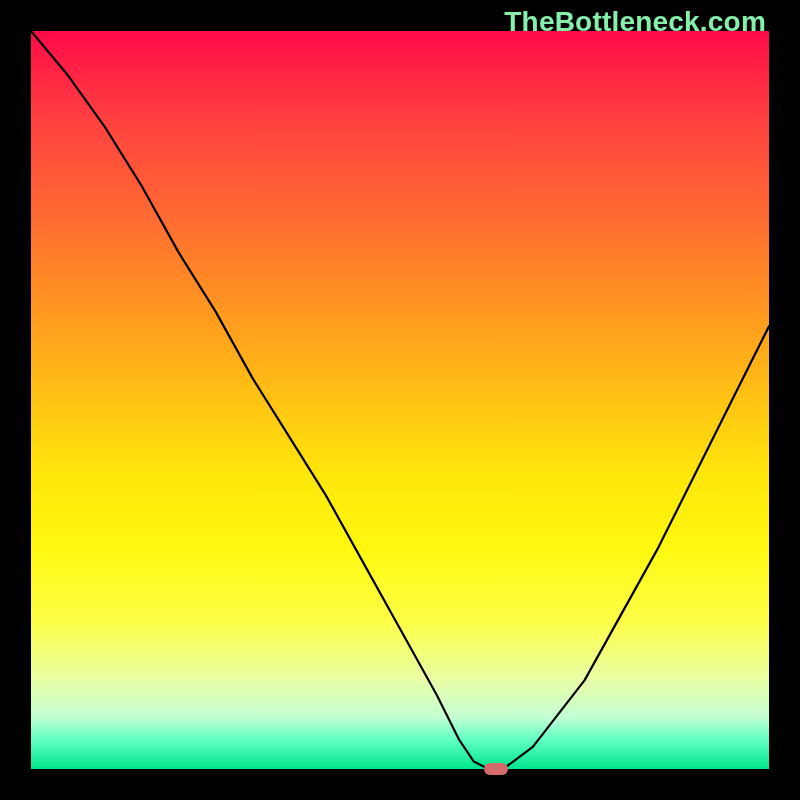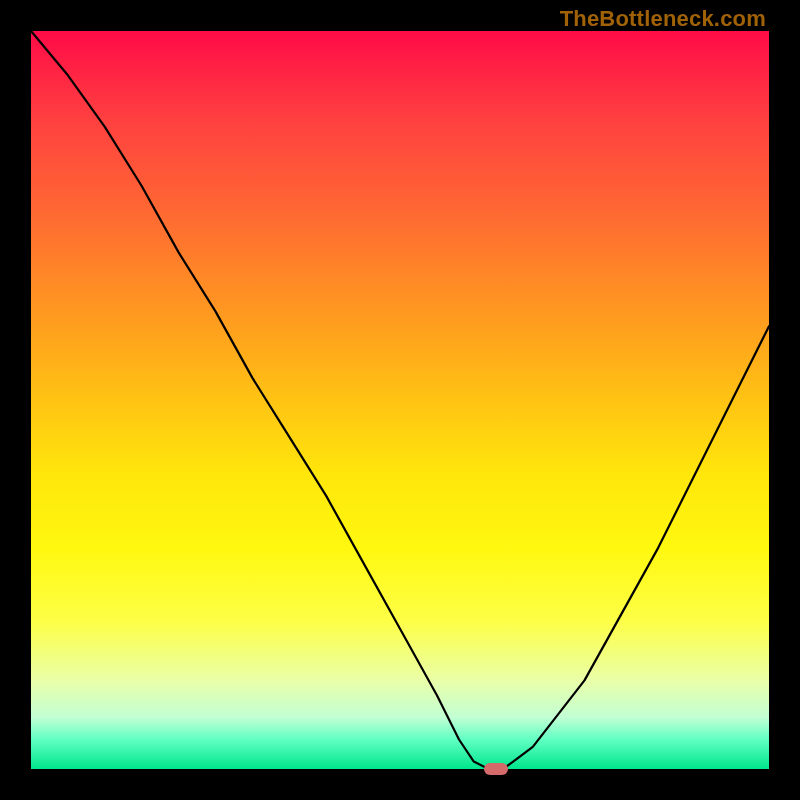--- a/index.html
+++ b/index.html
@@ -51,23 +51,23 @@
     width: 24px;
     height: 12px;
     background: #d46a6a;
     border-radius: 6px;
   }
   .watermark {
     position: absolute;
     top: 6px;
     right: 34px;
     font-family: Arial, Helvetica, sans-serif;
-    font-size: 22px;
+    font-size: 28px;
     font-weight: 700;
-    color: #a16207;
+    color: #86efac;
     letter-spacing: 0.2px;
   }
 </style>
 </head>
 <body>
 
 <div class="chart-root">
   <div class="watermark">TheBottleneck.com</div>
 
   <div class="plot-area">

